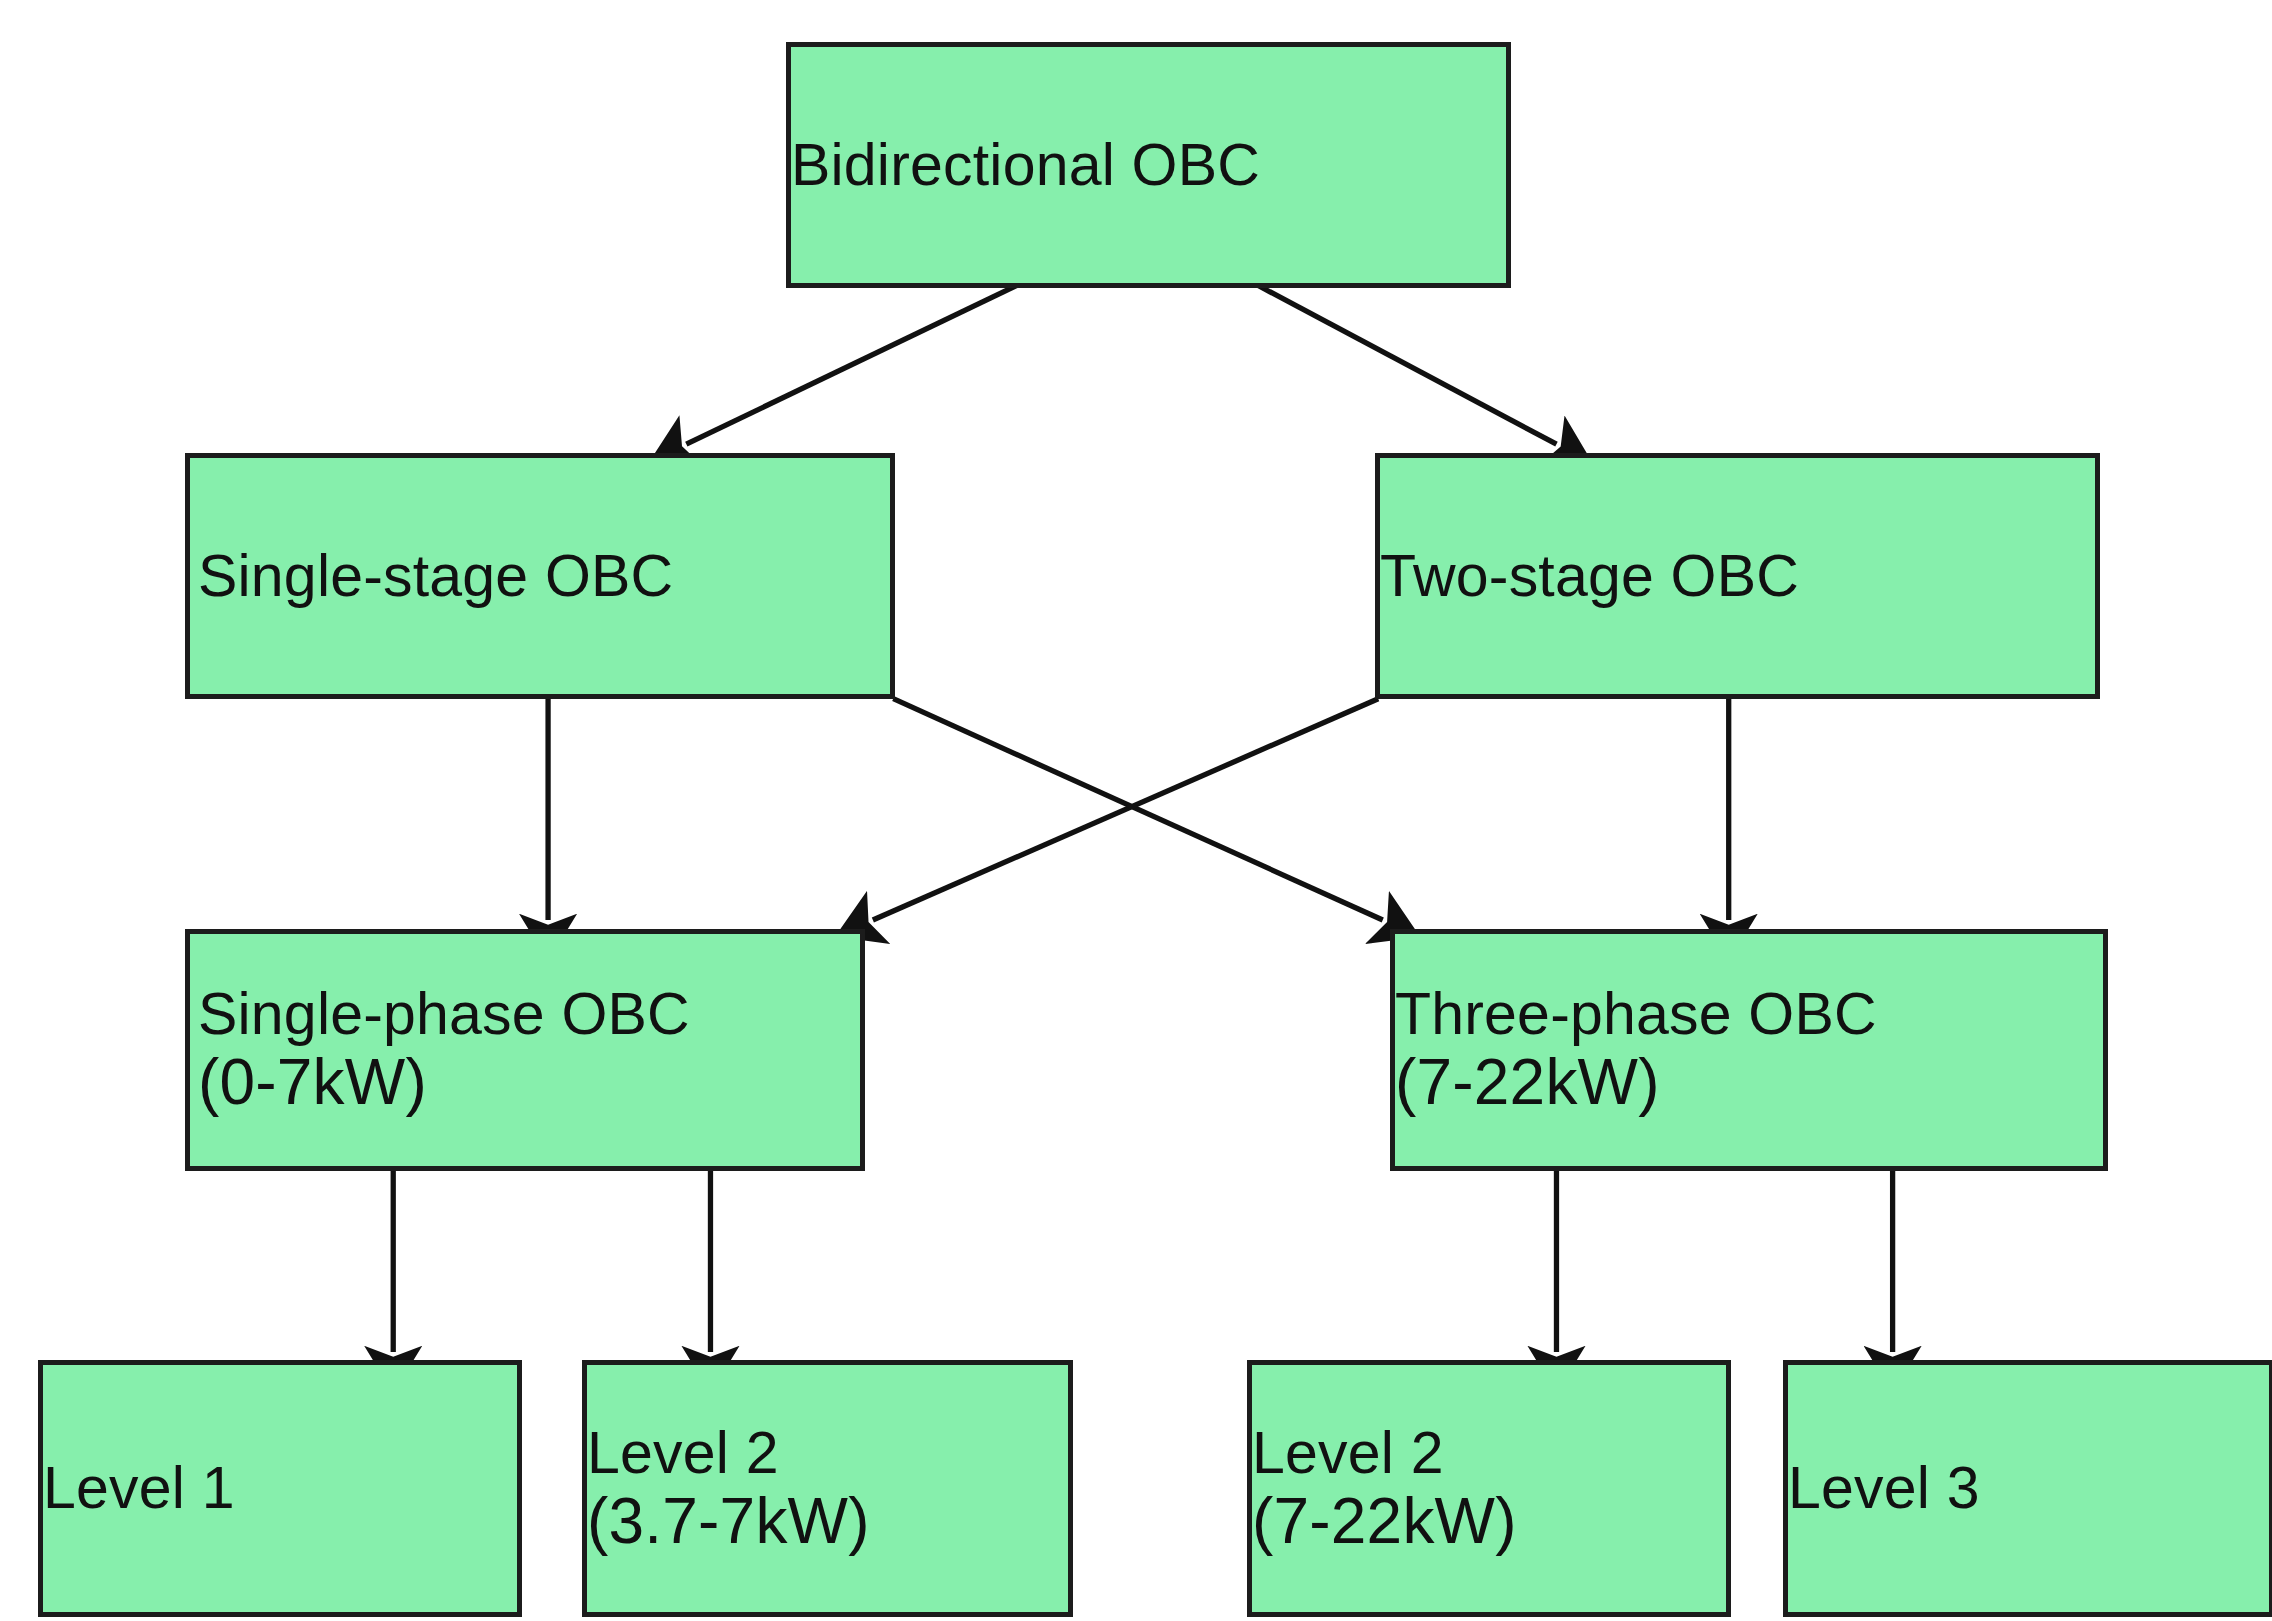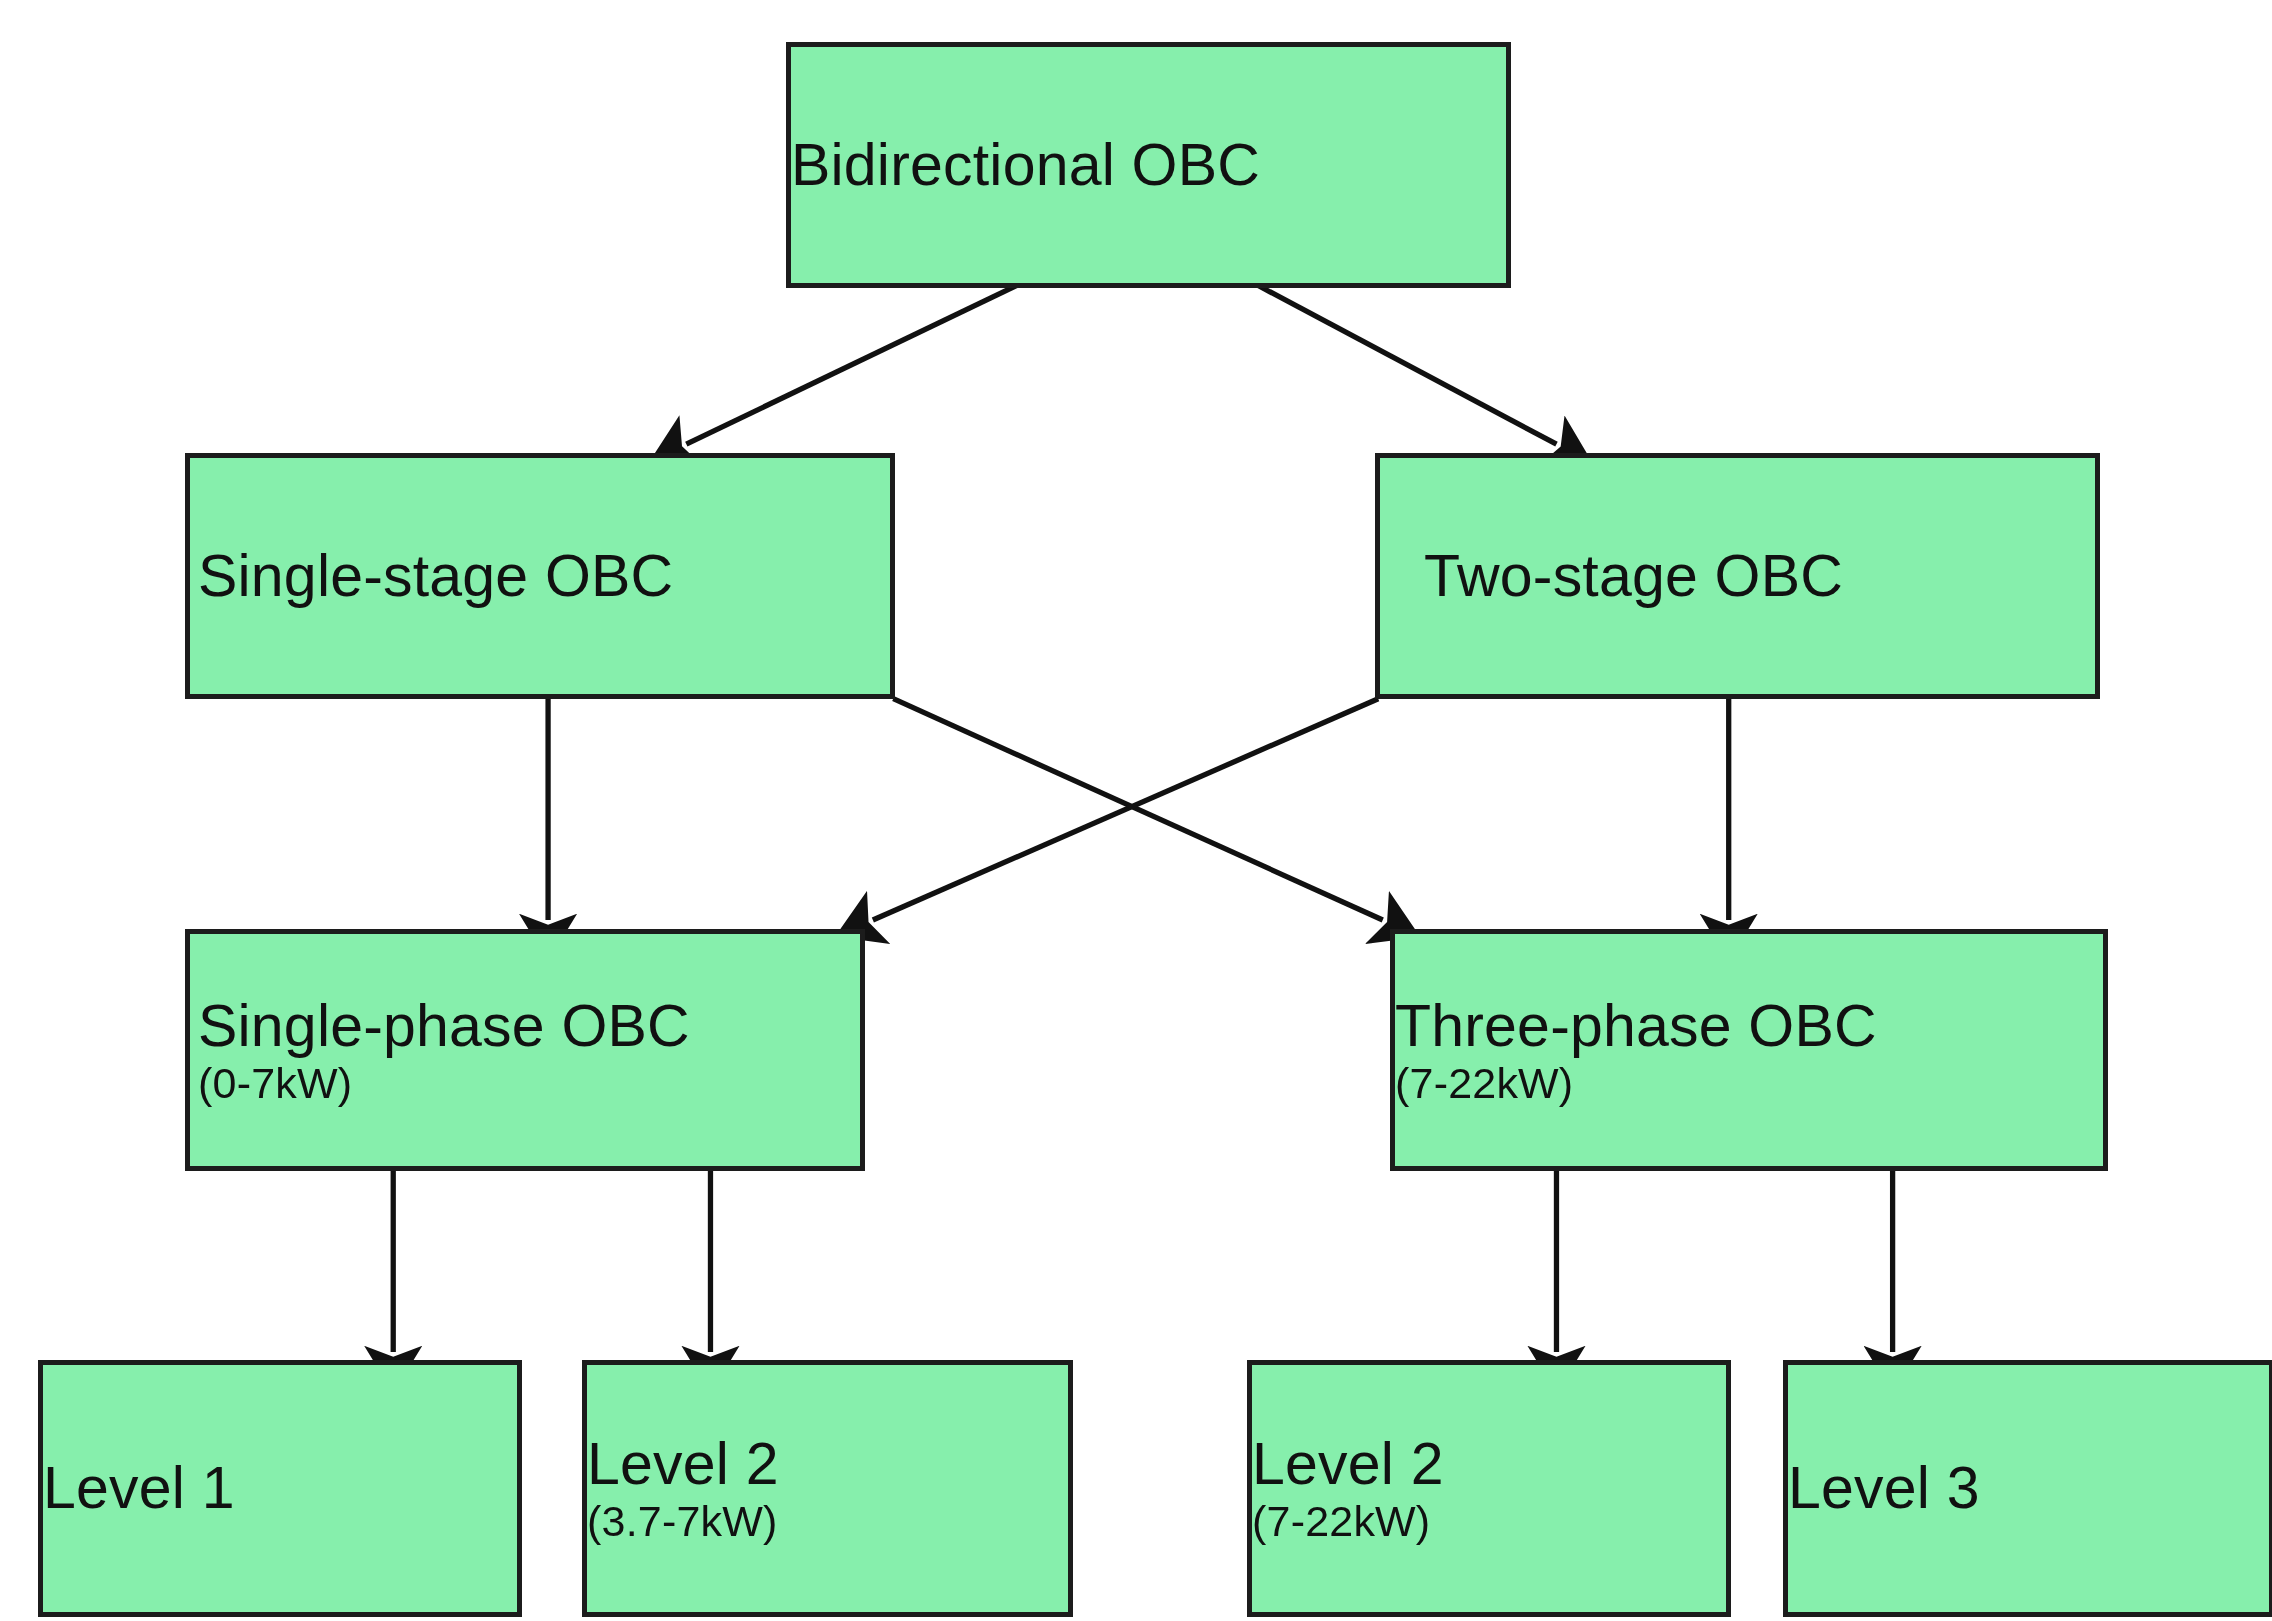--- a/index.html
+++ b/index.html
@@ -39,30 +39,30 @@
     color: #111111;
     z-index: 2;
   }
   .node .line1 {
     font-size: 59px;
     line-height: 1.12;
     letter-spacing: 0.2px;
     white-space: nowrap;
   }
   .node .line2 {
-    font-size: 43px;
+    font-size: 64px;
     line-height: 1.12;
     letter-spacing: 0.2px;
     white-space: nowrap;
   }
   
   #node-root     { left: 786px; top: 42px;   width: 725px;  height: 246px; }
   
   #node-single-stage { left: 185px;  top: 453px;  width: 710px;  height: 246px; padding-left: 8px; }
-  #node-two-stage    { left: 1375px; top: 453px;  width: 725px;  height: 246px; padding-left: 44px; }
+  #node-two-stage    { left: 1375px; top: 453px;  width: 725px;  height: 246px; }
   
   #node-single-phase { left: 185px;  top: 929px; width: 680px;  height: 242px; padding-left: 8px; }
   #node-three-phase  { left: 1390px; top: 929px; width: 718px;  height: 242px; }
   
   #node-level-1  { left: 38px;   top: 1360px; width: 484px; height: 257px; }
   #node-level-2a { left: 582px;  top: 1360px; width: 491px; height: 257px; }
   #node-level-2b { left: 1247px; top: 1360px; width: 484px; height: 257px; }
   #node-level-3  { left: 1783px; top: 1360px; width: 491px; height: 257px; }
 </style>
 </head>

